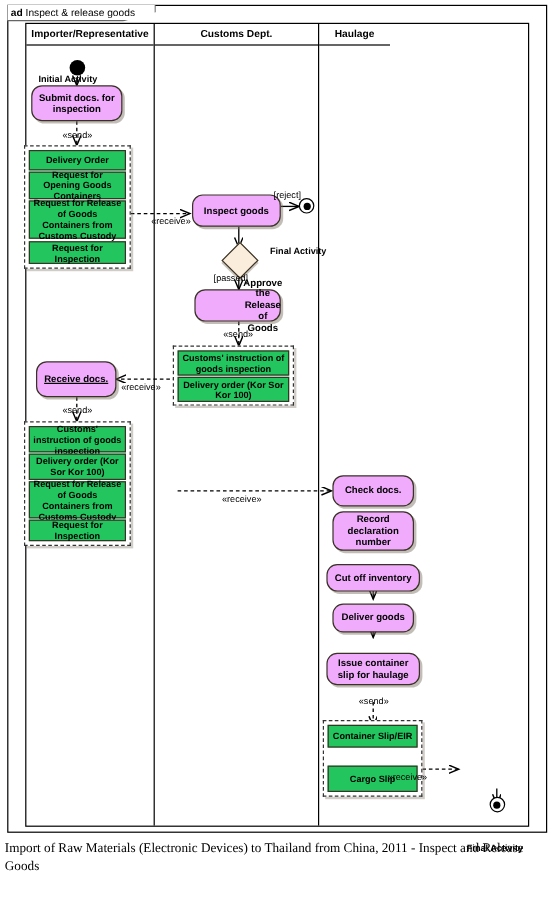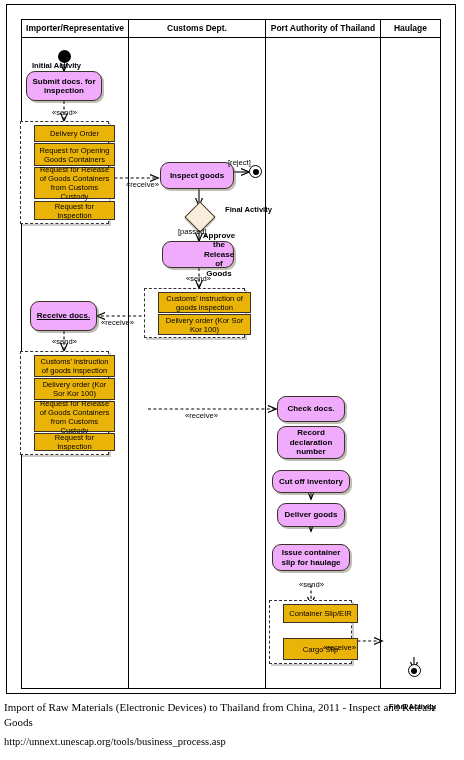--- a/index.html
+++ b/index.html
@@ -26,23 +26,23 @@
   .lane-1{width:137px;}
   .lane-2{width:115px;}
   .lane-3{width:59px;}
 
   
   .node{position:absolute;box-sizing:border-box;background:#f0abfc;border:1.2px solid #3a3226;
         border-radius:9px;font-size:8px;font-weight:bold;text-align:center;
         display:flex;align-items:center;justify-content:center;line-height:9.5px;
         box-shadow:2px 2px 0 rgba(120,110,95,.45);padding:1px 2px;}
 
-  .doc{position:absolute;box-sizing:border-box;background:#eab308;border:1.1px solid #3a3226;
-       font-size:7.6px;font-weight:normal;text-align:center;line-height:9px;
-       display:flex;align-items:center;justify-content:center;padding:1px 2px;margin-left:10px;}
+  .doc{position:absolute;box-sizing:border-box;background:#22c55e;border:1.1px solid #3a3226;
+       font-size:7.6px;font-weight:bold;text-align:center;line-height:9px;
+       display:flex;align-items:center;justify-content:center;padding:1px 2px;}
   .docgrp{position:absolute;box-sizing:border-box;border:1.3px dashed #333;background:#fff;
           box-shadow:2px 2px 0 rgba(120,110,95,.35);}
   .orlbl{position:absolute;font-size:7.6px;text-align:center;width:100%;}
 
   .init{position:absolute;width:13px;height:13px;border-radius:50%;background:#000;}
   .fin{position:absolute;width:13px;height:13px;border-radius:50%;border:1.4px solid #000;
        background:#fff;box-sizing:border-box;}
   .fin::after{content:"";position:absolute;left:50%;top:50%;width:6px;height:6px;margin:-3px 0 0 -3px;
        border-radius:50%;background:#000;}
 
@@ -58,30 +58,31 @@
   .caption{position:absolute;left:4px;top:700px;width:452px;font-family:"Liberation Serif",serif;
            font-size:11px;line-height:15px;color:#000;}
   .url{position:absolute;left:4px;top:736px;font-family:"Liberation Serif",serif;font-size:10.5px;color:#000;}
 </style>
 </head>
 <body>
 
 <div id="stage">
 
   <div class="frame"></div>
+  <div class="frame-tab">
+    <b>ad</b>
+    <span>Inspect &amp; release goods</span>
+  </div>
 
   <div class="lanes">
     <div class="lane lane-0">
       <div class="lane-hd">Importer/Representative</div>
     </div>
     <div class="lane lane-1">
       <div class="lane-hd">Customs Dept.</div>
-    </div>
-    <div class="lane lane-2">
-      <div class="lane-hd">Port Authority of Thailand</div>
     </div>
     <div class="lane lane-3">
       <div class="lane-hd">Haulage</div>
     </div>
   </div>
 
   <svg class="wires">
     <defs>
       <marker id="ah" markerWidth="9" markerHeight="9" refX="7.4" refY="3.2" orient="auto">
         <path d="M0,0 L7.6,3.2 L0,6.4" fill="none" stroke="#000" stroke-width="1.1"></path>
@@ -166,15 +167,14 @@
   <div class="docgrp" style="left:269px;top:600px;width:83px;height:64px;"></div>
   <div class="doc" style="left:273px;top:604px;width:75px;height:19px;">Container Slip/EIR</div>
   <div class="orlbl" style="left:269px;top:626px;">or</div>
   <div class="doc" style="left:273px;top:638px;width:75px;height:22px;">Cargo Slip</div>
 
   <div class="lbl" style="left:323px;top:643px;">«receive»</div>
   <div class="fin" style="left:407.5px;top:664px;"></div>
   <div class="lbl b" style="left:389px;top:679px;">Final Activity</div>
 
   <div class="caption">Import of Raw Materials (Electronic Devices) to Thailand from China, 2011 - Inspect and Release Goods</div>
-  <div class="url">http://unnext.unescap.org/tools/business_process.asp</div>
 
 </div>
 
 </body></html>

